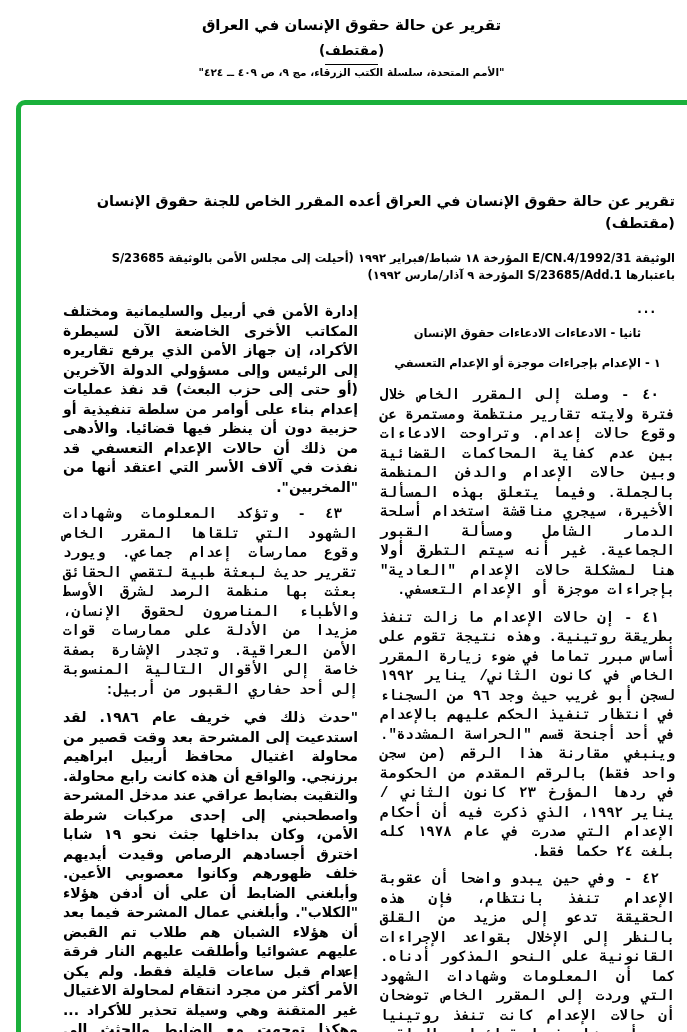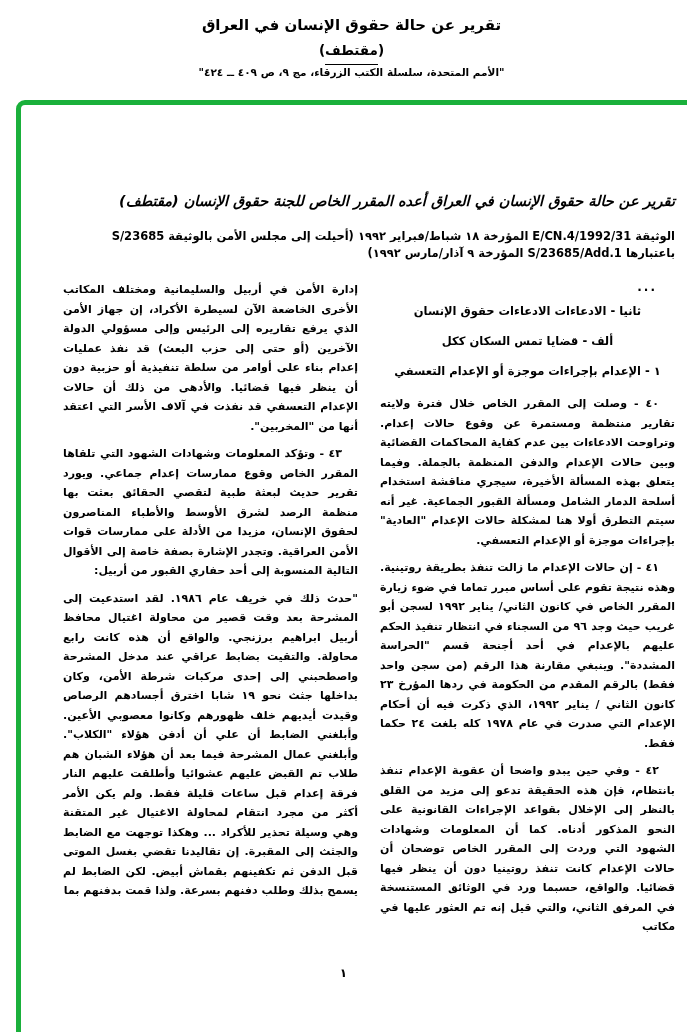--- a/index.html
+++ b/index.html
@@ -21,39 +21,39 @@
   .green-box{
     position:absolute;top:100px;left:16px;
     width:638px;height:845px;
     border:5px solid #1ab03b;border-radius:9px;
     background:#fff;
     padding:85px 16px 0 16px;box-sizing:content-box;
     overflow:hidden;
   }
   .box-title{
     font-size:14.5px;font-weight:bold;line-height:22px;
-    text-align:right;max-width:585px;margin-left:auto;font-style:italic;
+    text-align:right;max-width:585px;margin-left:auto;
   }
   .doc-ref{
     font-size:11.5px;font-weight:bold;line-height:17px;
     margin-top:16px;max-width:585px;margin-left:auto;
   }
 
   
   .columns{display:flex;flex-direction:row;gap:22px;margin-top:18px;align-items:flex-start;}
   .col{width:295px;}
   .ellipsis{margin:0 18px 10px 0;font-weight:bold;font-size:12px;letter-spacing:2px;text-align:right;}
   h2,h3,h4{font-size:11.5px;font-weight:bold;margin:0 0 16px 0;text-align:center;}
   h2{margin-top:4px;}
   h4{}
   p.body{
-    font-size:11px;font-weight:bold;line-height:19.5px;
+    font-size:14px;font-weight:bold;line-height:19.5px;
     text-align:justify;margin:0 0 8px 0;
   }
-  p.indent{text-indent:16px;}
+  p.indent{text-indent:16px;font-family:Liberation Mono, monospace;}
 
   
   .page-number{
     position:absolute;top:966px;left:0;right:0;
     text-align:center;font-size:12px;font-weight:bold;
   }
 </style>
 </head>
 <body>
 
@@ -67,21 +67,20 @@
 
   <section class="green-box">
     <div class="box-title">تقرير عن حالة حقوق الإنسان في العراق أعده المقرر الخاص للجنة حقوق الإنسان (مقتطف)</div>
     <div class="doc-ref">الوثيقة E/CN.4/1992/31 المؤرخة ١٨ شباط/فبراير ١٩٩٢ (أحيلت إلى مجلس الأمن بالوثيقة S/23685 باعتبارها S/23685/Add.1 المؤرخة ٩ آذار/مارس ١٩٩٢)</div>
 
     <div class="columns">
 
       <div class="col">
         <p class="ellipsis">...</p>
         <h2>ثانيا - الادعاءات الادعاءات حقوق الإنسان</h2>
-        <h3>ألف - قضايا تمس السكان ككل</h3>
         <h4>١ - الإعدام بإجراءات موجزة أو الإعدام التعسفي</h4>
         <p class="body indent">٤٠ - وصلت إلى المقرر الخاص خلال فترة ولايته تقارير منتظمة ومستمرة عن وقوع حالات إعدام. وتراوحت الادعاءات بين عدم كفاية المحاكمات القضائية وبين حالات الإعدام والدفن المنظمة بالجملة. وفيما يتعلق بهذه المسألة الأخيرة، سيجري مناقشة استخدام أسلحة الدمار الشامل ومسألة القبور الجماعية. غير أنه سيتم التطرق أولا هنا لمشكلة حالات الإعدام "العادية" بإجراءات موجزة أو الإعدام التعسفي.</p>
         <p class="body indent">٤١ - إن حالات الإعدام ما زالت تنفذ بطريقة روتينية. وهذه نتيجة تقوم على أساس مبرر تماما في ضوء زيارة المقرر الخاص في كانون الثاني/ يناير ١٩٩٢ لسجن أبو غريب حيث وجد ٩٦ من السجناء في انتظار تنفيذ الحكم عليهم بالإعدام في أحد أجنحة قسم "الحراسة المشددة". وينبغي مقارنة هذا الرقم (من سجن واحد فقط) بالرقم المقدم من الحكومة في ردها المؤرخ ٢٣ كانون الثاني / يناير ١٩٩٢، الذي ذكرت فيه أن أحكام الإعدام التي صدرت في عام ١٩٧٨ كله بلغت ٢٤ حكما فقط.</p>
         <p class="body indent">٤٢ - وفي حين يبدو واضحا أن عقوبة الإعدام تنفذ بانتظام، فإن هذه الحقيقة تدعو إلى مزيد من القلق بالنظر إلى الإخلال بقواعد الإجراءات القانونية على النحو المذكور أدناه. كما أن المعلومات وشهادات الشهود التي وردت إلى المقرر الخاص توضحان أن حالات الإعدام كانت تنفذ روتينيا دون أن ينظر فيها قضائيا. والواقع، حسبما ورد في الوثائق المستنسخة في المرفق الثاني، والتي قيل إنه تم العثور عليها في مكاتب</p>
       </div>
 
       <div class="col">
         <p class="body">إدارة الأمن في أربيل والسليمانية ومختلف المكاتب الأخرى الخاضعة الآن لسيطرة الأكراد، إن جهاز الأمن الذي يرفع تقاريره إلى الرئيس وإلى مسؤولي الدولة الآخرين (أو حتى إلى حزب البعث) قد نفذ عمليات إعدام بناء على أوامر من سلطة تنفيذية أو حزبية دون أن ينظر فيها قضائيا. والأدهى من ذلك أن حالات الإعدام التعسفي قد نفذت في آلاف الأسر التي اعتقد أنها من "المخربين".</p>
         <p class="body indent">٤٣ - وتؤكد المعلومات وشهادات الشهود التي تلقاها المقرر الخاص وقوع ممارسات إعدام جماعي. ويورد تقرير حديث لبعثة طبية لتقصي الحقائق بعثت بها منظمة الرصد لشرق الأوسط والأطباء المناصرون لحقوق الإنسان، مزيدا من الأدلة على ممارسات قوات الأمن العراقية. وتجدر الإشارة بصفة خاصة إلى الأقوال التالية المنسوبة إلى أحد حفاري القبور من أربيل:</p>
         <p class="body">"حدث ذلك في خريف عام ١٩٨٦. لقد استدعيت إلى المشرحة بعد وقت قصير من محاولة اغتيال محافظ أربيل ابراهيم برزنجي. والواقع أن هذه كانت رابع محاولة. والتقيت بضابط عراقي عند مدخل المشرحة واصطحبني إلى إحدى مركبات شرطة الأمن، وكان بداخلها جثث نحو ١٩ شابا اخترق أجسادهم الرصاص وقيدت أيديهم خلف ظهورهم وكانوا معصوبي الأعين. وأبلغني الضابط أن علي أن أدفن هؤلاء "الكلاب". وأبلغني عمال المشرحة فيما بعد أن هؤلاء الشبان هم طلاب تم القبض عليهم عشوائيا وأطلقت عليهم النار فرقة إعدام قبل ساعات قليلة فقط. ولم يكن الأمر أكثر من مجرد انتقام لمحاولة الاغتيال غير المتقنة وهي وسيلة تحذير للأكراد ... وهكذا توجهت مع الضابط والجثث إلى المقبرة. إن تقاليدنا تقضي بغسل الموتى قبل الدفن ثم تكفينهم بقماش أبيض. لكن الضابط لم يسمح بذلك وطلب دفنهم بسرعة. ولذا قمت بدفنهم بما</p>

